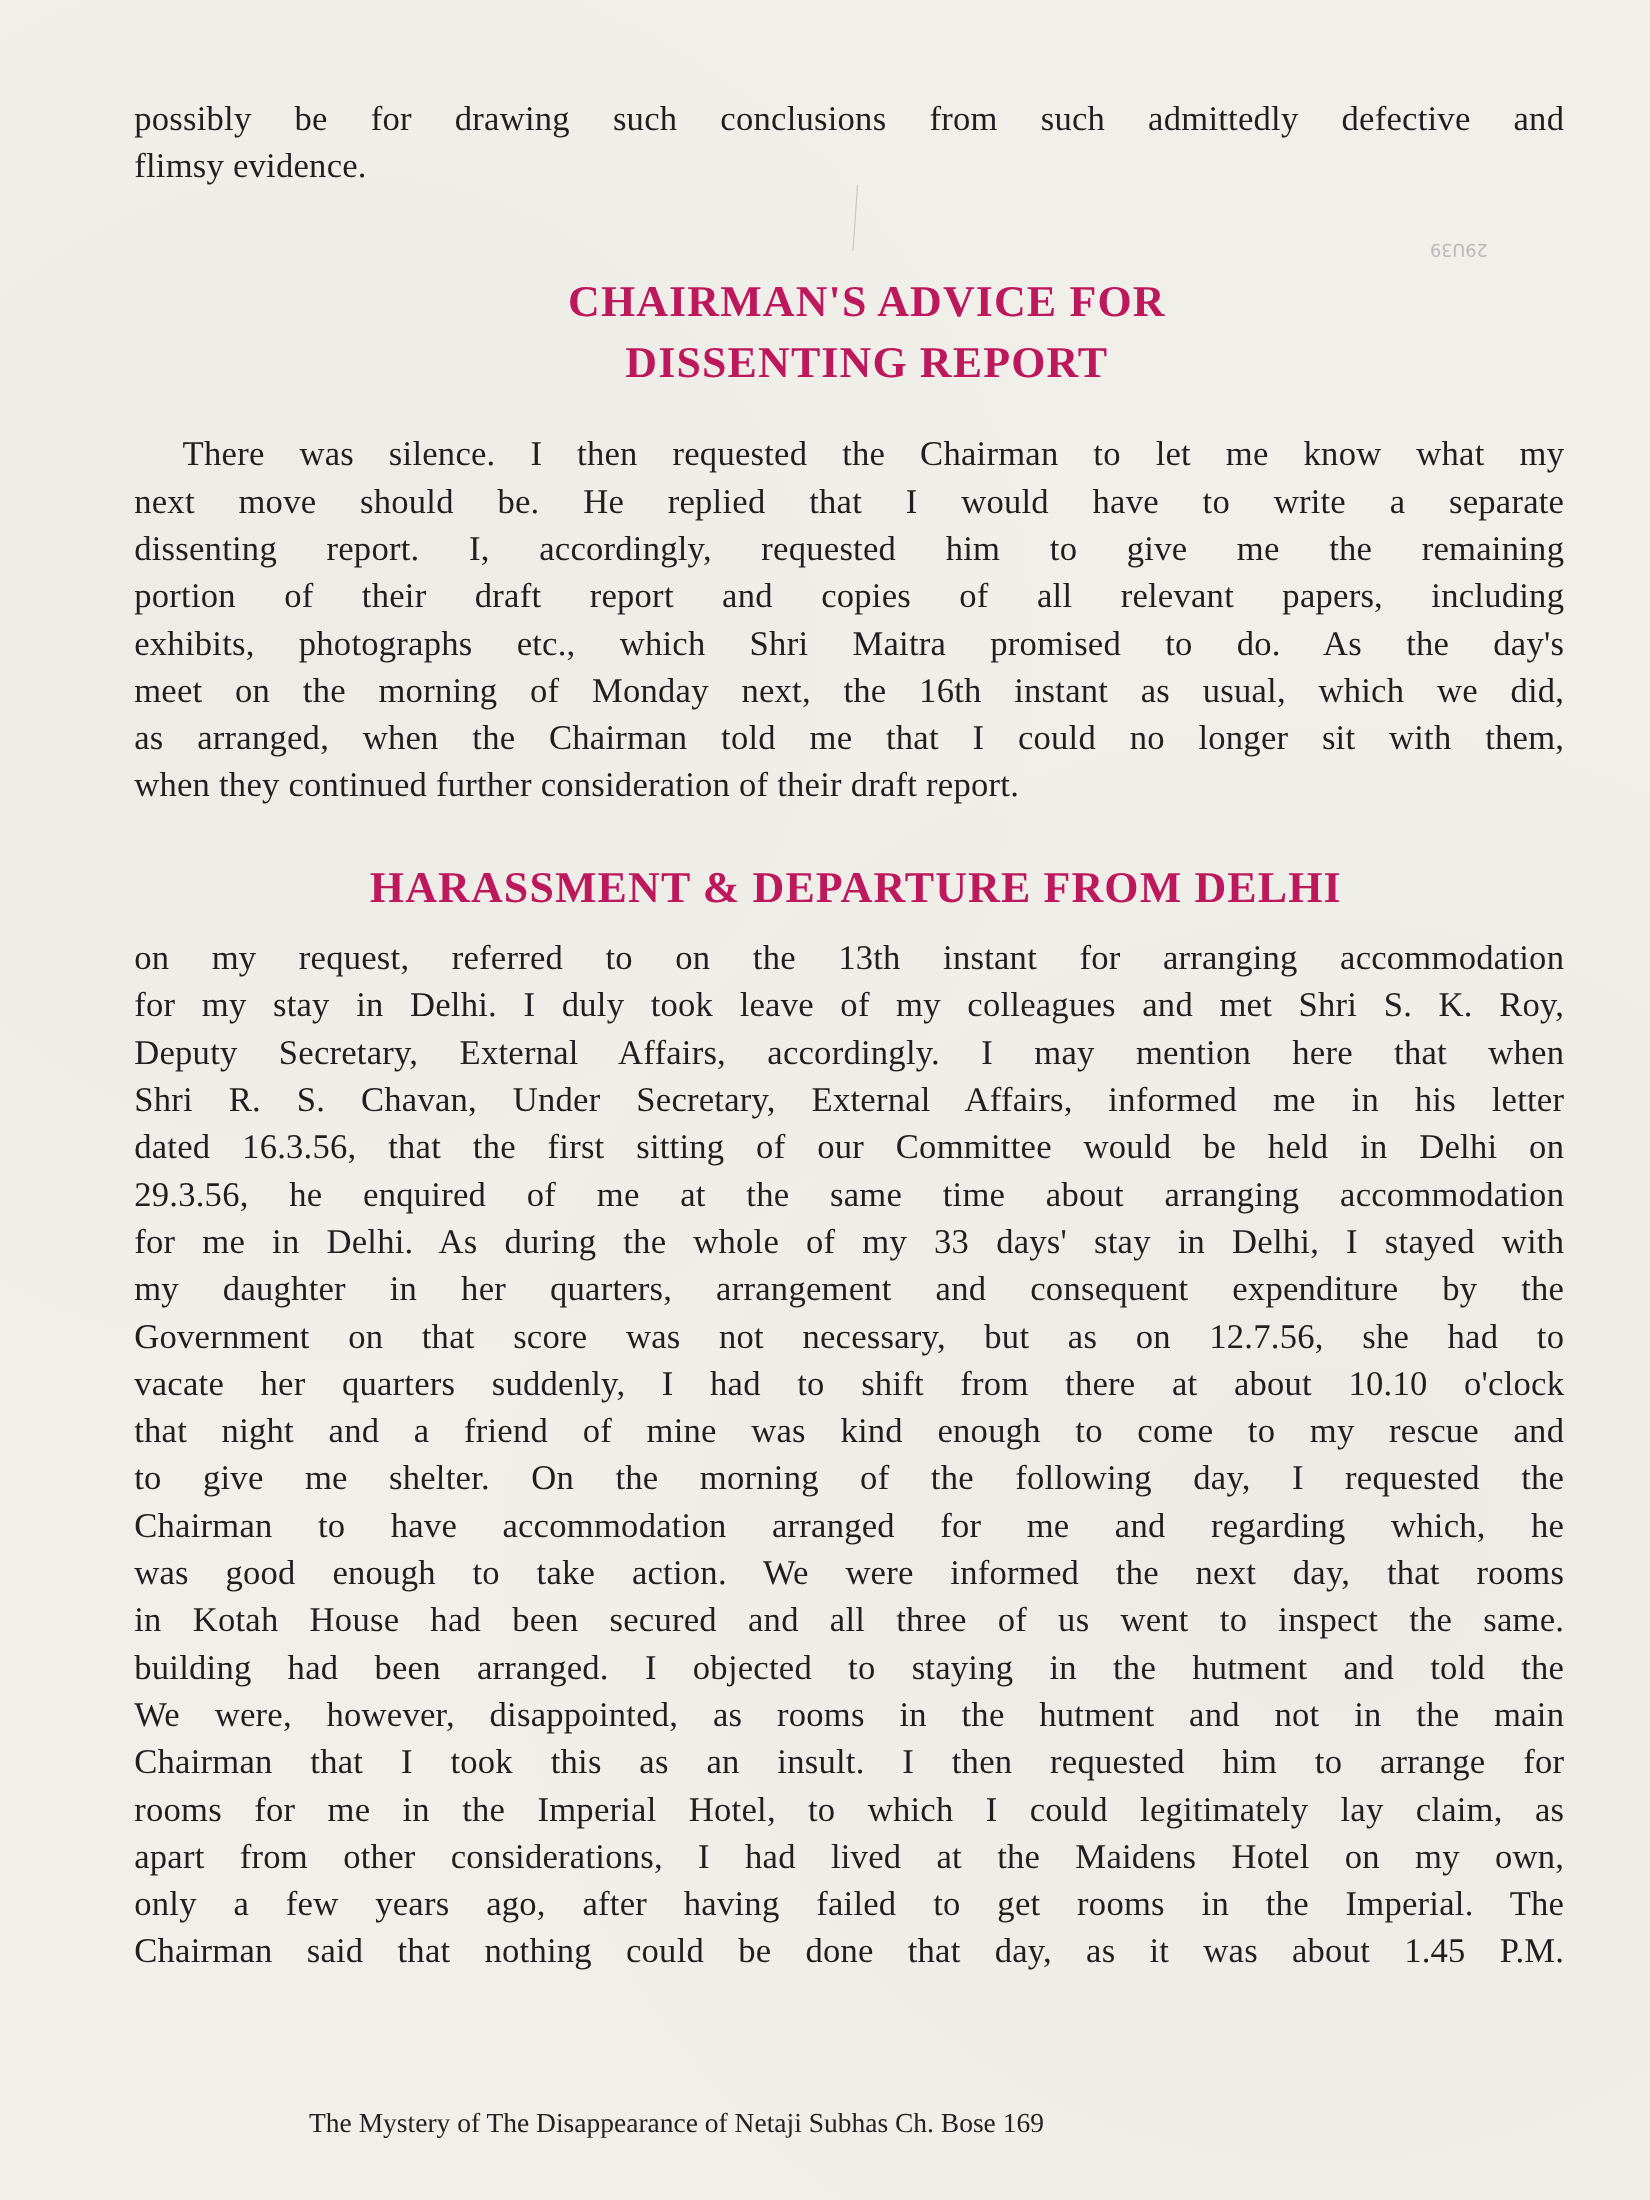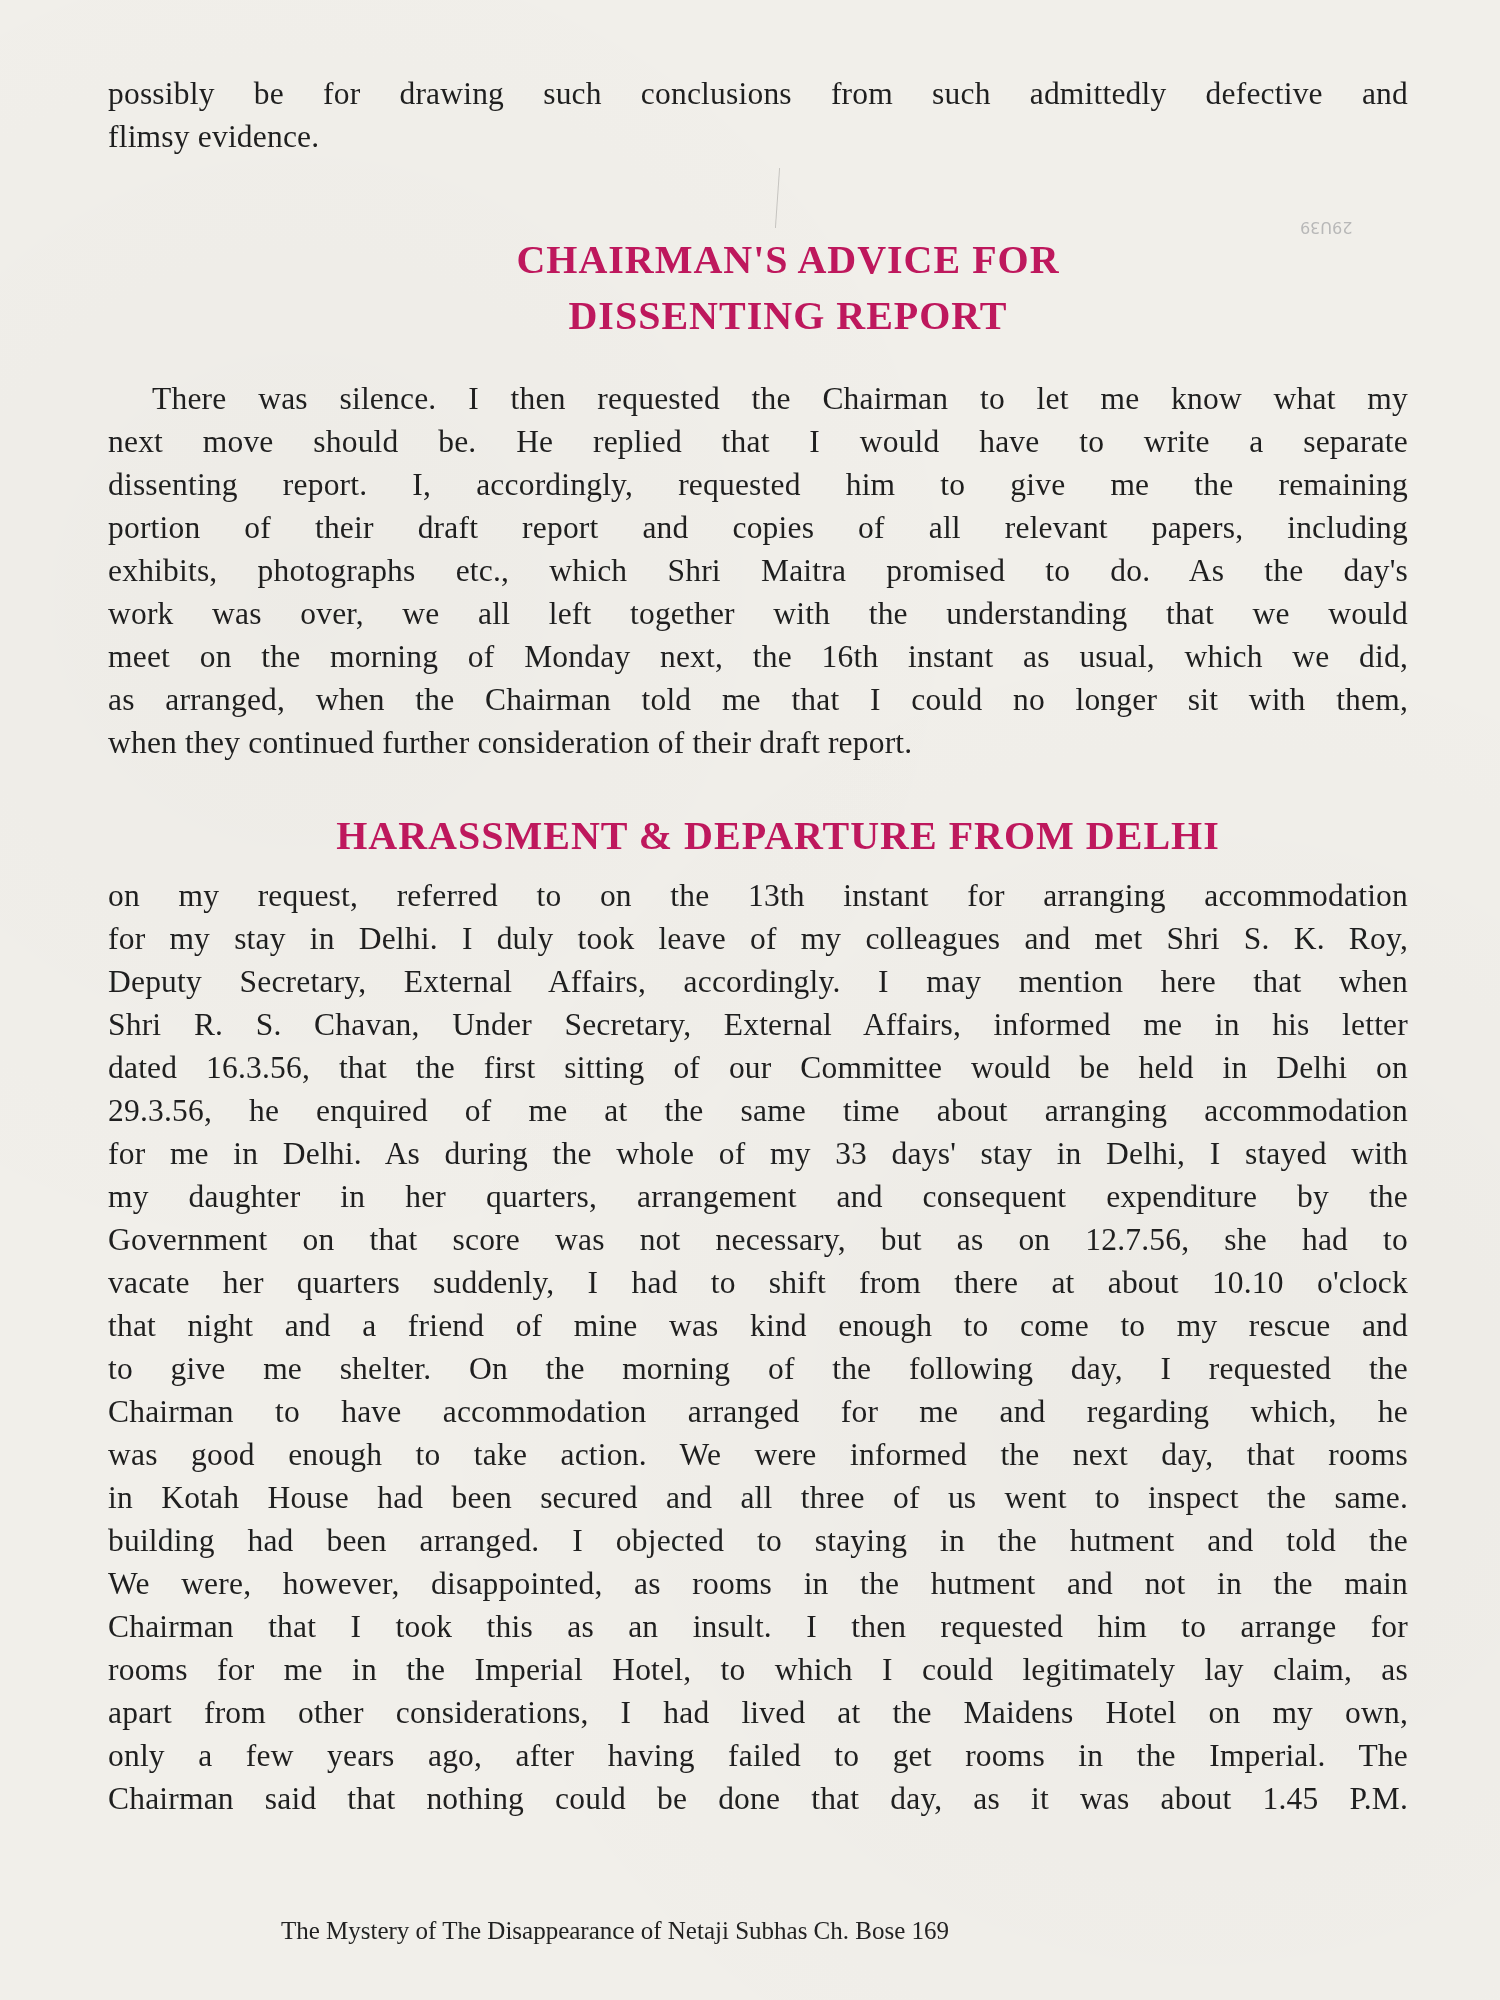--- a/index.html
+++ b/index.html
@@ -20,21 +20,21 @@
     }
     .page {
       position: absolute;
       left: 108px;
       top: 72px;
       width: 1300px;
     }
     .para {
       font-size: 31.5px;
       line-height: 43px;
-      margin: 0;
+      margin: 14px;
       letter-spacing: 0.2px;
     }
     .line {
       display: block;
       white-space: pre;
     }
     .line.justify {
       text-align: justify;
       text-align-last: justify;
       width: 1300px;
@@ -112,21 +112,20 @@
     <span class="line">CHAIRMAN'S ADVICE FOR</span>
     <span class="line">DISSENTING REPORT</span>
   </h2>
 
   <p class="para">
     <span class="line justify indent">There was silence. I then requested the Chairman to let me know what my</span>
     <span class="line justify">next move should be. He replied that I would have to write a separate</span>
     <span class="line justify">dissenting report. I, accordingly, requested him to give me the remaining</span>
     <span class="line justify">portion of their draft report and copies of all relevant papers, including</span>
     <span class="line justify">exhibits, photographs etc., which Shri Maitra promised to do. As the day's</span>
-    <span class="line justify">work was over, we all left together with the understanding that we would</span>
     <span class="line justify">meet on the morning of Monday next, the 16th instant as usual, which we did,</span>
     <span class="line justify">as arranged, when the Chairman told me that I could no longer sit with them,</span>
     <span class="line">when they continued further consideration of their draft report.</span>
   </p>
 
   <h2 class="heading heading-2">
     <span class="line">HARASSMENT &amp; DEPARTURE FROM DELHI</span>
   </h2>
 
   <p class="para">

